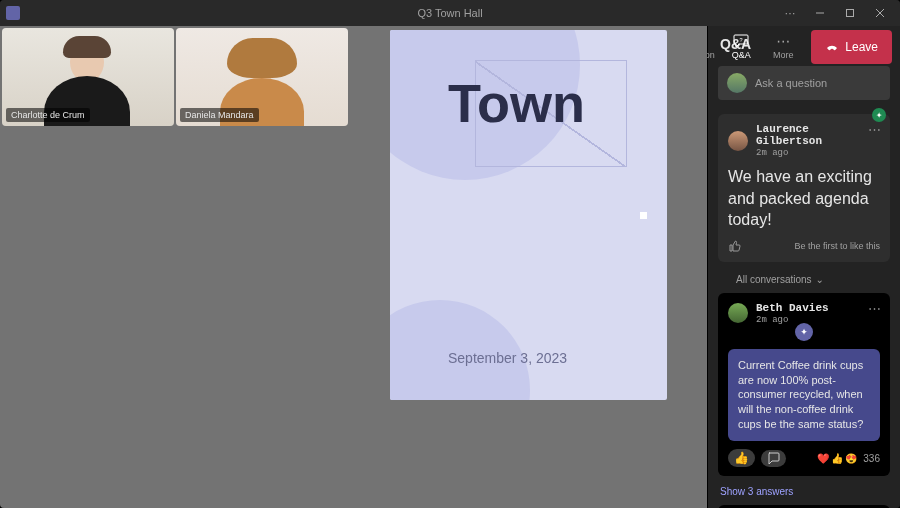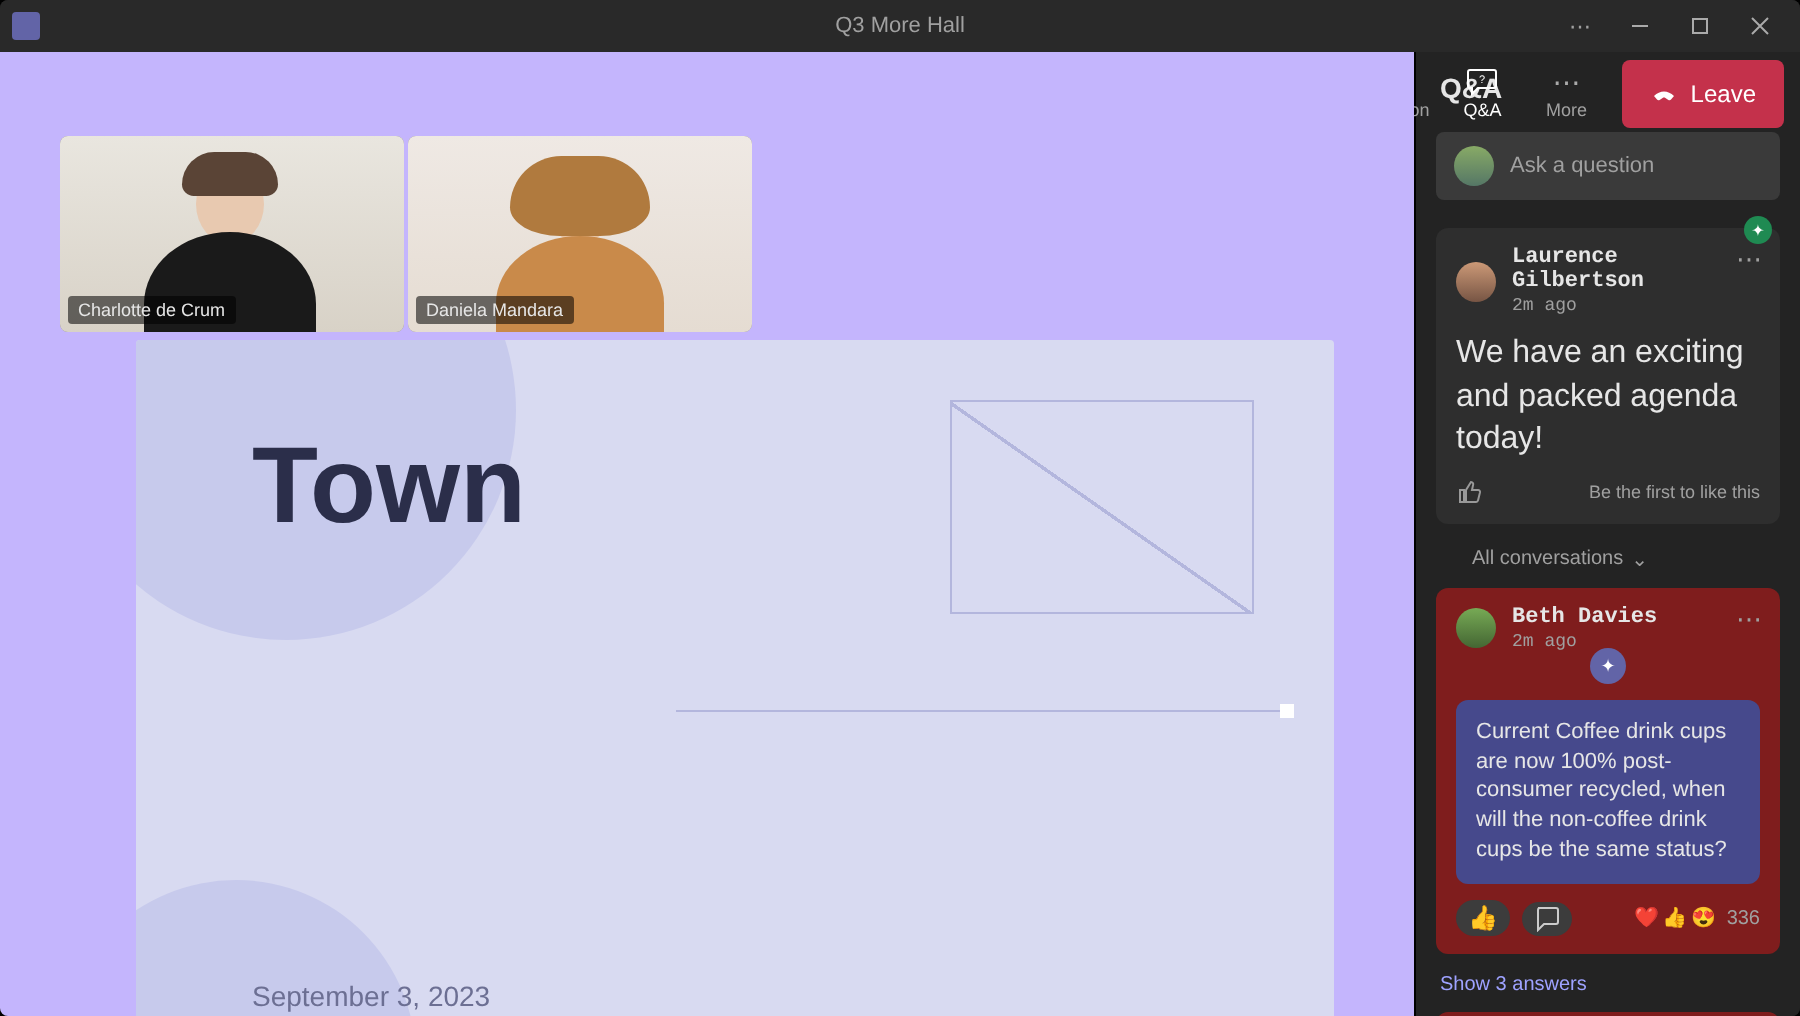--- a/index.html
+++ b/index.html
@@ -11,21 +11,21 @@
   .app{width:900px;height:508px;background:var(--bg);display:flex;flex-direction:column;overflow:hidden;position:relative;border-radius:4px;}
   
   .titlebar{height:26px;display:flex;align-items:center;justify-content:space-between;padding:0 6px;background:#292929;font-size:11px;}
   .titlebar .left{display:flex;align-items:center;gap:6px;color:var(--muted);}
   .titlebar .center{color:var(--muted);position:absolute;left:50%;transform:translateX(-50%);}
   .titlebar .right{display:flex;gap:2px;}
   .winbtn{width:28px;height:20px;display:flex;align-items:center;justify-content:center;color:var(--muted);}
   .tlogo{width:14px;height:14px;background:#6264a7;border-radius:2px;display:inline-block;}
   
   .main{flex:1;display:flex;overflow:hidden;}
-  .stage{flex:1;background:#c4b5fd;display:flex;flex-direction:column;position:relative;overflow:hidden;padding-left:28px;}
+  .stage{flex:1;background:#737373;display:flex;flex-direction:row;position:relative;overflow:hidden;}
   
   .attendees{display:flex;gap:2px;padding:2px 2px 0 2px;}
   .tile{position:relative;width:172px;height:98px;border-radius:4px;overflow:hidden;background:#888;}
   .tile .bg{position:absolute;inset:0;}
   .tile .name{position:absolute;left:4px;bottom:4px;font-size:9px;background:rgba(0,0,0,.55);padding:2px 5px;border-radius:2px;}
   .person1{background:linear-gradient(#e9e6df,#d8d2c7);}
   .person2{background:linear-gradient(#efe9e4,#e5dcd2);}
   .head{position:absolute;border-radius:50%;}
   .body{position:absolute;border-radius:50% 50% 10% 10%/60% 60% 10% 10%;}
   
@@ -48,21 +48,21 @@
   .tbtn.active{color:#fff;}
   .tbtn .ic{width:16px;height:14px;display:flex;align-items:center;justify-content:center;}
   .leave{background:var(--red);color:#fff;font-size:12px;padding:6px 14px;border-radius:4px;display:flex;align-items:center;gap:6px;height:34px;box-sizing:border-box;margin-left:6px;}
   .leave .phone{width:14px;height:14px;display:inline-block;}
   
   .qa{width:192px;background:#232323;display:flex;flex-direction:column;border-left:1px solid #000;}
   .qa-head{display:flex;align-items:center;justify-content:space-between;padding:10px 12px 6px;font-weight:600;font-size:14px;}
   .qa-head .x{color:var(--muted);font-size:14px;}
   .ask{margin:8px 10px;background:#3a3a3a;border-radius:4px;display:flex;align-items:center;gap:8px;padding:7px 9px;font-size:11px;color:var(--muted);}
   .avatar{width:20px;height:20px;border-radius:50%;background:#777;flex-shrink:0;display:flex;align-items:center;justify-content:center;font-size:9px;color:#fff;}
-  .card{margin:6px 10px;background:#7f1d1d;border-radius:6px;padding:9px 10px;position:relative;}
+  .card{margin:6px 10px;background:#000000;border-radius:6px;padding:9px 10px;position:relative;}
   .card.host{background:#2e2e2e;}
   .card .hdr{display:flex;gap:8px;align-items:center;font-family:Liberation Mono, monospace;}
   .card .who{font-size:11px;font-weight:600;}
   .card .when{font-size:9px;color:var(--muted);margin-top:1px;}
   .card .dots{position:absolute;right:8px;top:8px;color:var(--muted);font-size:13px;letter-spacing:1px;}
   .card .msg{font-size:16px;margin-top:8px;line-height:1.35;}
   .card .foot{display:flex;justify-content:space-between;align-items:center;margin-top:8px;font-size:9px;color:var(--muted);gap:38px;}
   .badge-green{position:absolute;right:4px;top:-6px;width:14px;height:14px;border-radius:50%;background:#1f8a52;display:flex;align-items:center;justify-content:center;font-size:8px;color:#fff;}
   .filter{font-size:10px;color:var(--muted);margin:6px 28px 2px;display:flex;align-items:center;gap:4px;}
   .question .bubble{background:var(--qcard);border-radius:6px;padding:9px 10px;font-size:11px;line-height:1.35;margin-top:8px;}
@@ -76,21 +76,21 @@
 </style>
 </head>
 <body>
 
 <div class="app">
 
   <div class="titlebar">
     <div class="left">
       <span class="tlogo"></span>
     </div>
-    <div class="center">Q3 More Hall</div>
+    <div class="center">Q3 Town Hall</div>
     <div class="right">
       <div class="winbtn">⋯</div>
       <div class="winbtn">
         <svg width="10" height="10" viewBox="0 0 10 10">
             <path d="M1 5h8" stroke="#aaa" stroke-width="1"></path>
           </svg>
       </div>
       <div class="winbtn">
         <svg width="10" height="10" viewBox="0 0 10 10">
             <rect x="1.5" y="1.5" width="7" height="7" fill="none" stroke="#aaa" stroke-width="1"></rect>

